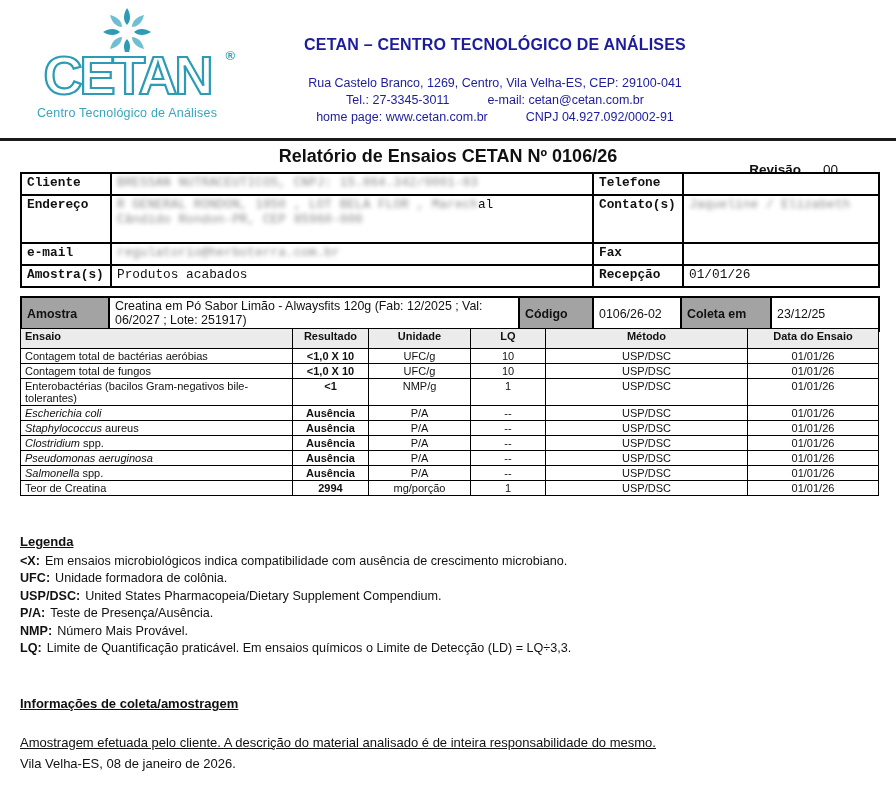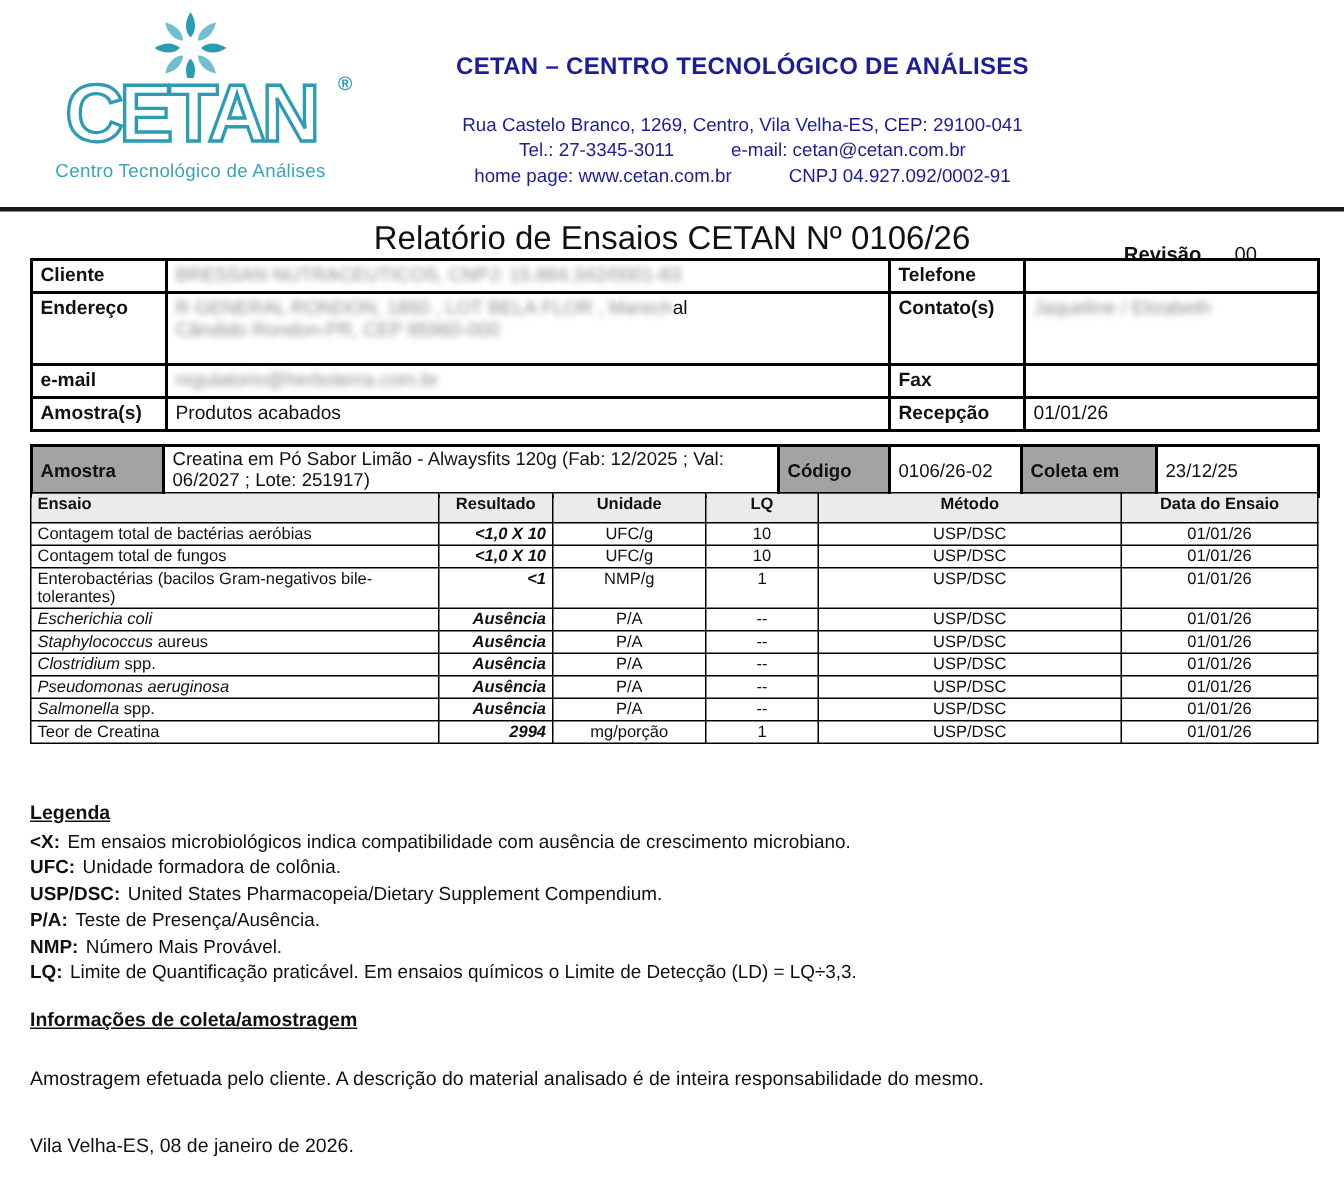--- a/index.html
+++ b/index.html
@@ -21,54 +21,54 @@
 
   .letterhead-text { width:470px; margin-left:22px; text-align:center; padding-top:30px; }
   .org-title { color:#1c1c9c; font-weight:bold; font-size:16px; letter-spacing:0.2px; }
   .addr { color:#1c1c9c; font-size:12.5px; margin-top:22px; }
   .addr-row { color:#1c1c9c; font-size:12.5px; margin-top:3px; display:flex; justify-content:center; gap:38px; }
 
   .rule { position:absolute; top:138px; left:0; width:896px; height:3px; background:#1a1a1a; }
 
   
   .title-row { position:absolute; top:146px; left:0; width:896px; height:28px; }
-  .report-title { text-align:center; font-size:22px; font-weight:normal; }
+  .report-title { text-align:center; font-size:18px; font-weight:bold; }
   .revision { position:absolute; right:58px; top:16px; font-size:13.5px; }
   .revision b { margin-right:22px; }
 
   
   table { border-collapse:collapse; table-layout:fixed; margin-left:20px; width:858px; }
   td { border:2px solid #000; font-size:12.8px; padding:1px 5px; vertical-align:top; overflow:hidden; }
   .lbl { font-weight:bold; }
-  .client-table { position:absolute; top:172px; }
+  .client-table { position:absolute; top:172px;font-family:Liberation Mono, monospace; }
   .client-table tr.r1 td { height:22px; }
   .client-table tr.r2 td { height:48px; }
   .client-table tr.r3 td { height:22px; }
   .client-table tr.r4 td { height:22px; }
   .redacted { color:#8f8f8f; filter:blur(2px); }
 
   .sample-table { position:absolute; top:296px; }
   .sample-table td { height:34px; font-size:12.4px; }
   .shade { background:#a3a3a3; }
 
   .grid-table { position:absolute; top:328px; }
   .grid-table td { border-width:1.6px; font-size:11px; padding:1px 4px; }
   .grid-table .hdr td { font-weight:bold; text-align:center; background:#ebebeb; height:20px; }
   .grid-table .hdr td.c-ensaio { text-align:left; }
-  .c-resultado { font-weight:bold; text-align:right;font-style:italic; }
+  .c-resultado { font-weight:bold; text-align:center; }
   .c-unidade, .c-lq, .c-metodo, .c-data { text-align:center; }
   .it { font-style:italic; }
 
   
   .legend { position:absolute; top:534px; left:20px; width:856px; }
   .legend-title { font-weight:bold; font-size:13px; text-decoration:underline; margin-bottom:4px; }
   .legend-line { font-size:12.6px; line-height:17.4px; }
   .legend-line b { margin-right:5px; }
 
-  .sampling { position:absolute; top:672px; left:20px; width:856px; }
+  .sampling { position:absolute; top:696px; left:20px; width:856px;text-decoration:underline; }
   .sampling-title { font-weight:bold; font-size:13px; text-decoration:underline; }
   .sampling-text { font-size:13px; margin-top:24px; }
   .place-date { position:absolute; top:756px; left:20px; font-size:13px; }
 </style>
 </head>
 <body>
 
 <div class="page">
 
   <header class="letterhead">

